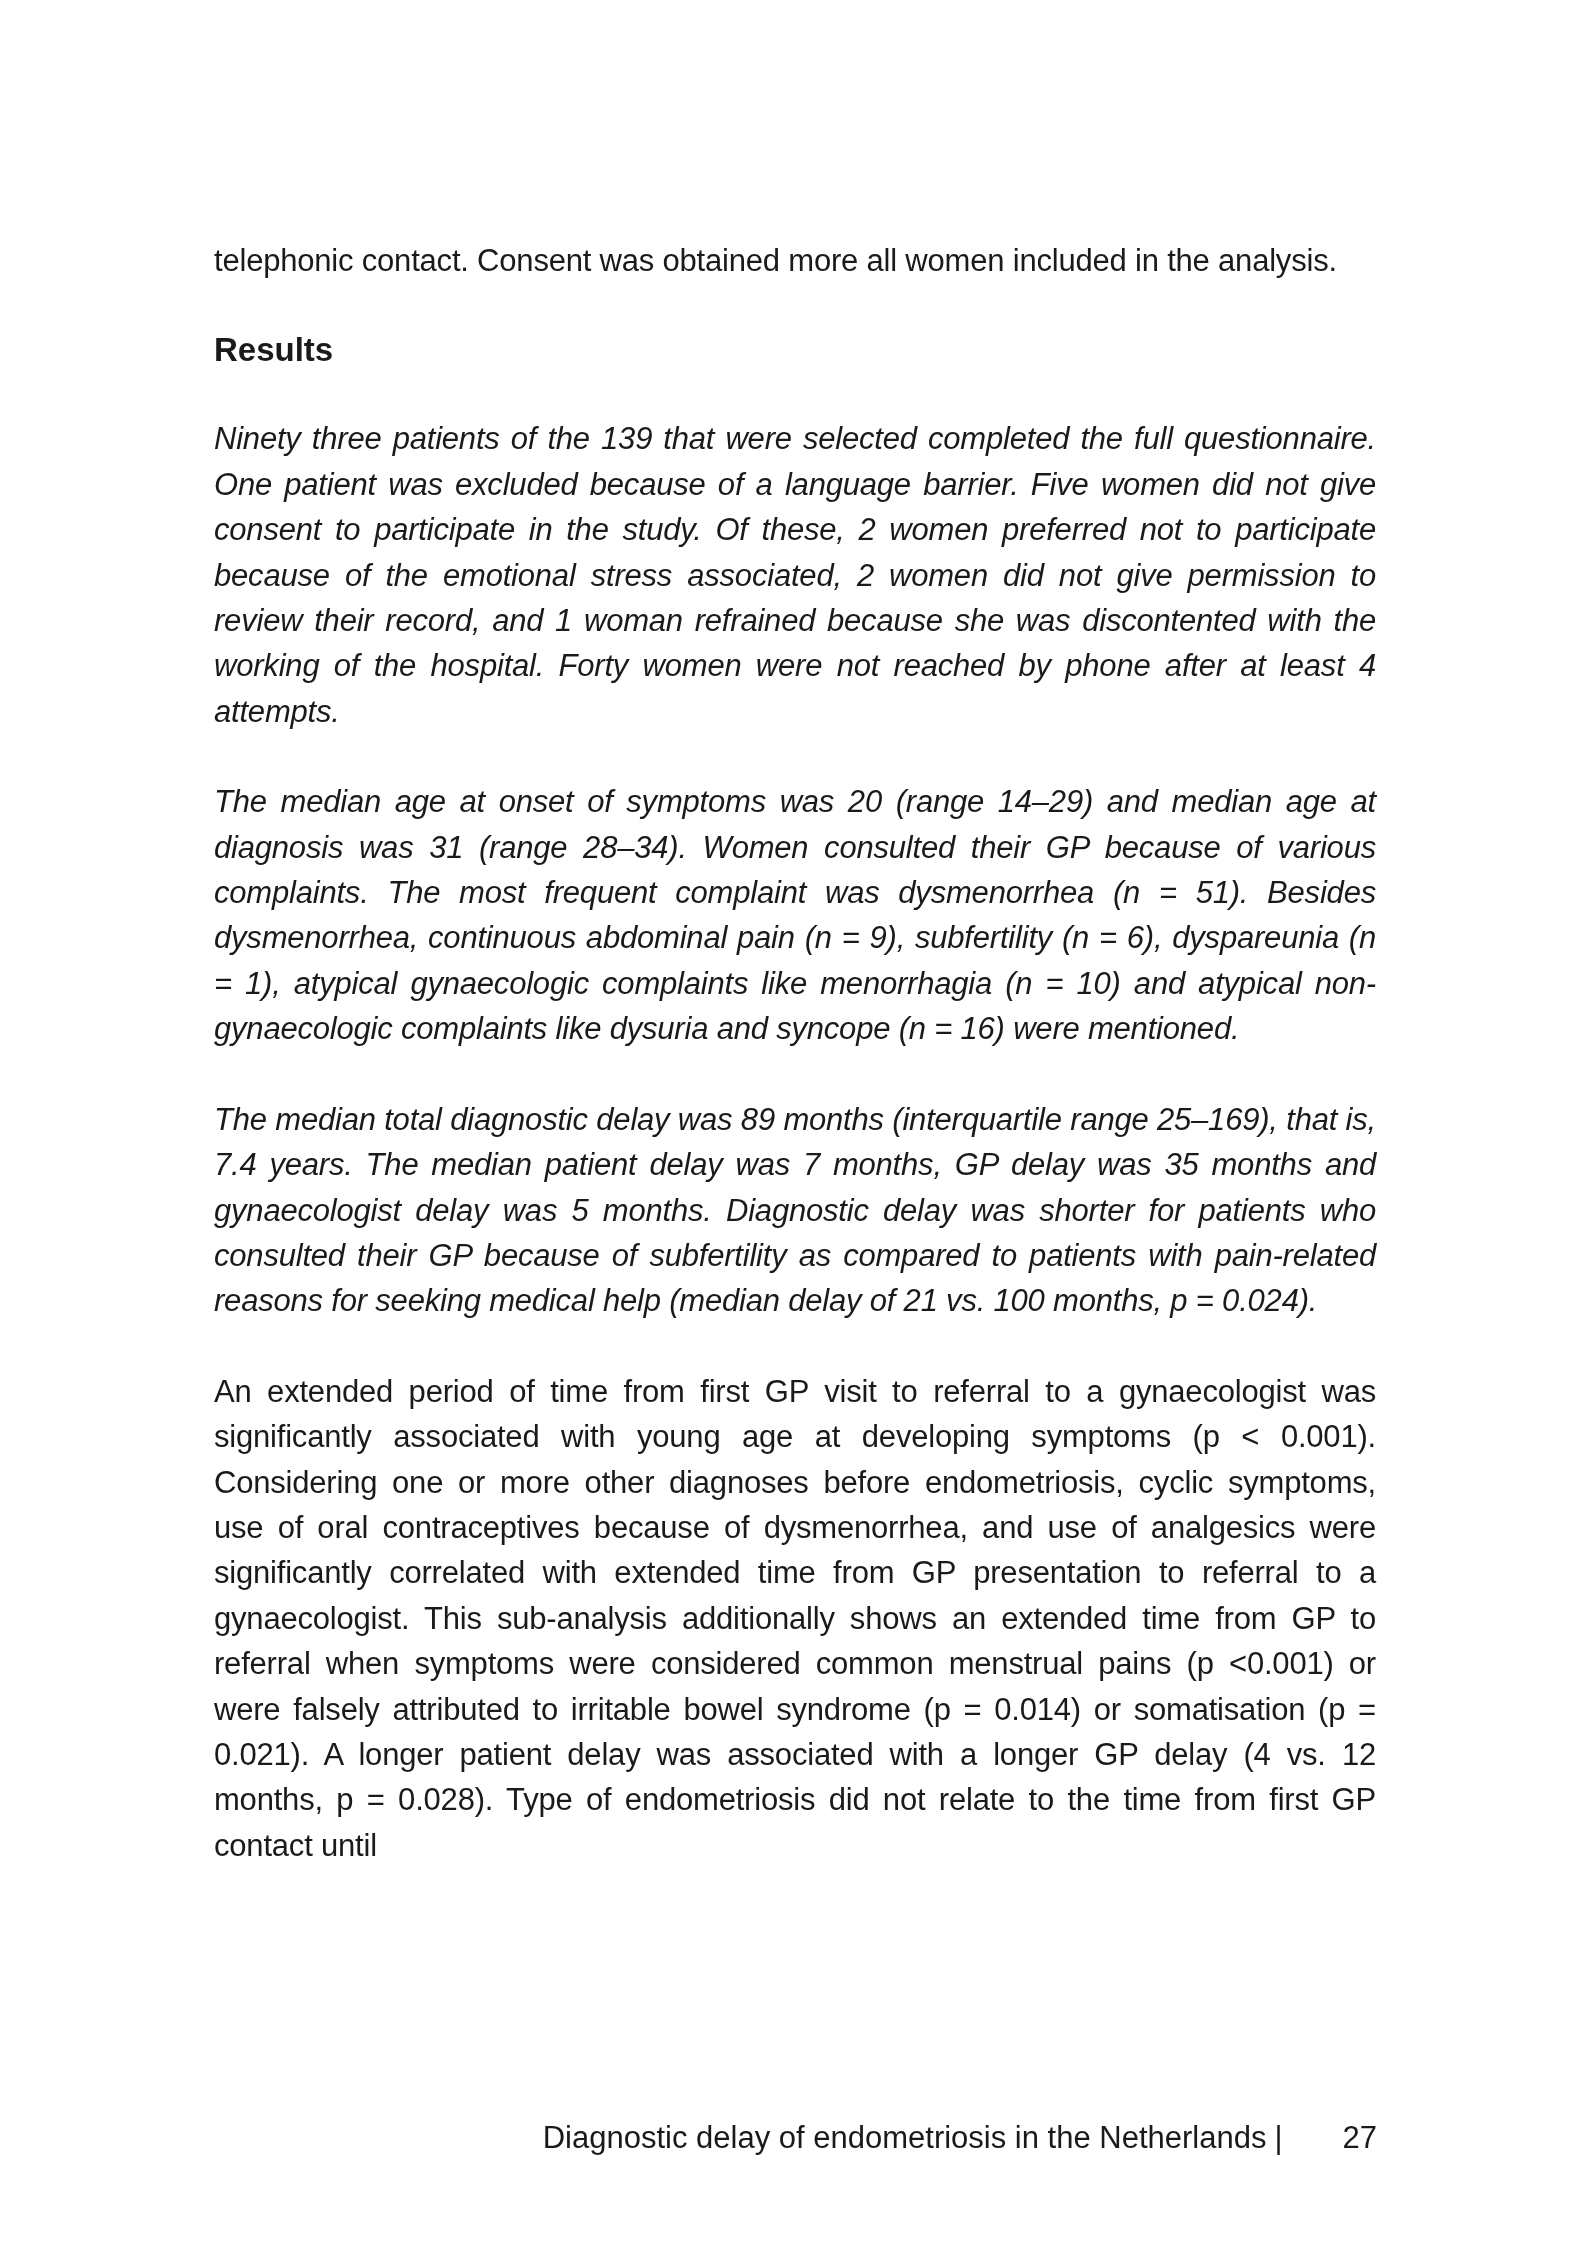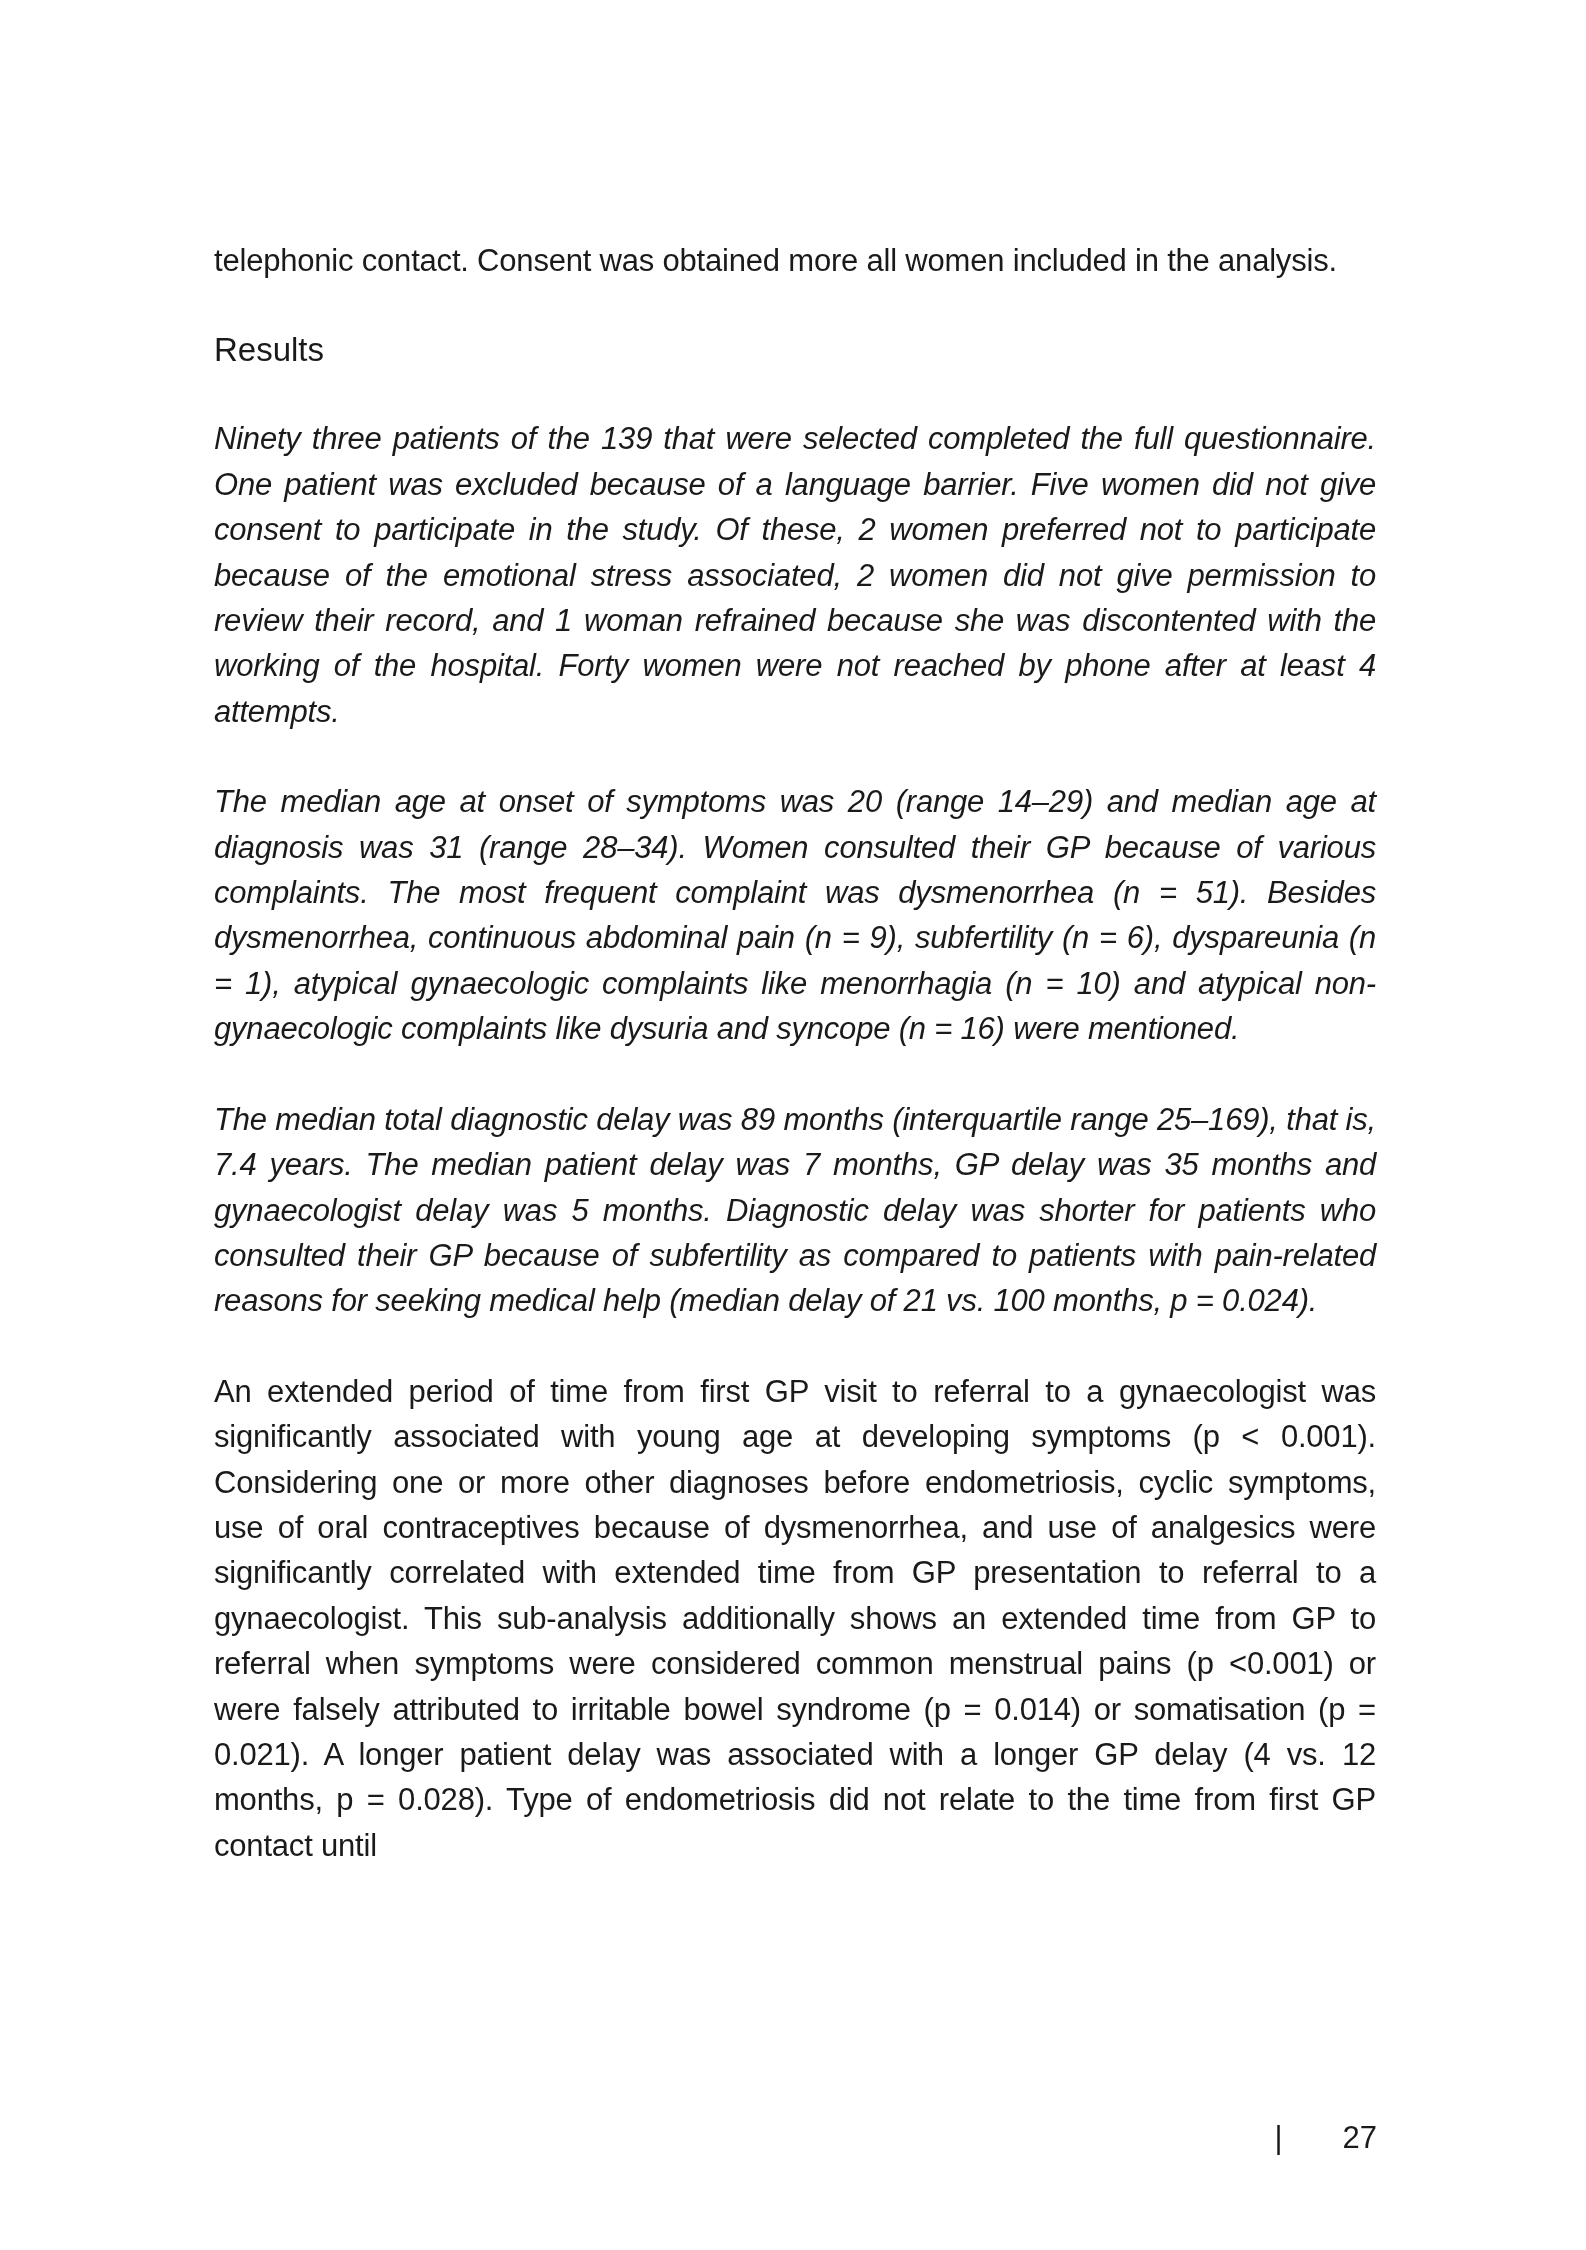--- a/index.html
+++ b/index.html
@@ -1,35 +1,36 @@
 <!DOCTYPE html>
 <html><head>
 <meta charset="utf-8">
 <style>
   html, body { margin: 0; padding: 0; background: #ffffff; }
   body { width: 1586px; height: 2250px; position: relative; overflow: hidden;
          font-family: "Liberation Sans", sans-serif; color: #1a1a1a; }
   .page { position: absolute; left: 214px; top: 238px; width: 1162px; }
   .para { font-size: 31px; line-height: 45.4px; text-align: justify; margin: 0; letter-spacing: -0.2px; }
   .p0 { margin-bottom: 44px; }
-  .heading { font-size: 33px; line-height: 45px; margin: 0 0 44px 0; font-weight: normal; }
+  .heading { font-size: 33px; line-height: 45px; margin: 0 0 44px 0; font-weight: bold; }
   .gap { margin-bottom: 45px; font-style: italic; }
   .footer { position: absolute; top: 2116px; left: 440px; width: 937px; font-size: 31px; line-height: 44px;
             display: flex; justify-content: flex-end; color: #1a1a1a; }
   .footer .title { margin-right: 0; }
   .footer .sep { margin: 0 60px 0 8px; }
 </style>
 </head>
 <body>
 
 <div class="page">
   <p class="para p0">telephonic contact. Consent was obtained more all women included in the analysis.</p>
   <h2 class="heading">Results</h2>
   <p class="para gap">Ninety three patients of the 139 that were selected completed the full questionnaire. One patient was excluded because of a language barrier. Five women did not give consent to participate in the study. Of these, 2 women preferred not to participate because of the emotional stress associated, 2 women did not give permission to review their record, and 1 woman refrained because she was discontented with the working of the hospital. Forty women were not reached by phone after at least 4 attempts.</p>
   <p class="para gap">The median age at onset of symptoms was 20 (range 14–29) and median age at diagnosis was 31 (range 28–34). Women consulted their GP because of various complaints. The most frequent complaint was dysmenorrhea (n = 51). Besides dysmenorrhea, continuous abdominal pain (n = 9), subfertility (n = 6), dyspareunia (n = 1), atypical gynaecologic complaints like menorrhagia (n = 10) and atypical non-gynaecologic complaints like dysuria and syncope (n = 16) were mentioned.</p>
   <p class="para gap">The median total diagnostic delay was 89 months (interquartile range 25–169), that is, 7.4 years. The median patient delay was 7 months, GP delay was 35 months and gynaecologist delay was 5 months. Diagnostic delay was shorter for patients who consulted their GP because of subfertility as compared to patients with pain-related reasons for seeking medical help (median delay of 21 vs. 100 months, p = 0.024).</p>
   <p class="para">An extended period of time from first GP visit to referral to a gynaecologist was significantly associated with young age at developing symptoms (p &lt; 0.001). Considering one or more other diagnoses before endometriosis, cyclic symptoms, use of oral contraceptives because of dysmenorrhea, and use of analgesics were significantly correlated with extended time from GP presentation to referral to a gynaecologist. This sub-analysis additionally shows an extended time from GP to referral when symptoms were considered common menstrual pains (p &lt;0.001) or were falsely attributed to irritable bowel syndrome (p = 0.014) or somatisation (p = 0.021). A longer patient delay was associated with a longer GP delay (4 vs. 12 months, p = 0.028). Type of endometriosis did not relate to the time from first GP contact until</p>
 </div>
 
 <div class="footer">
+  <span class="title">Diagnostic delay of endometriosis in the Netherlands</span>
   <span class="sep">|</span>
   <span>27</span>
 </div>
 
 </body></html>

